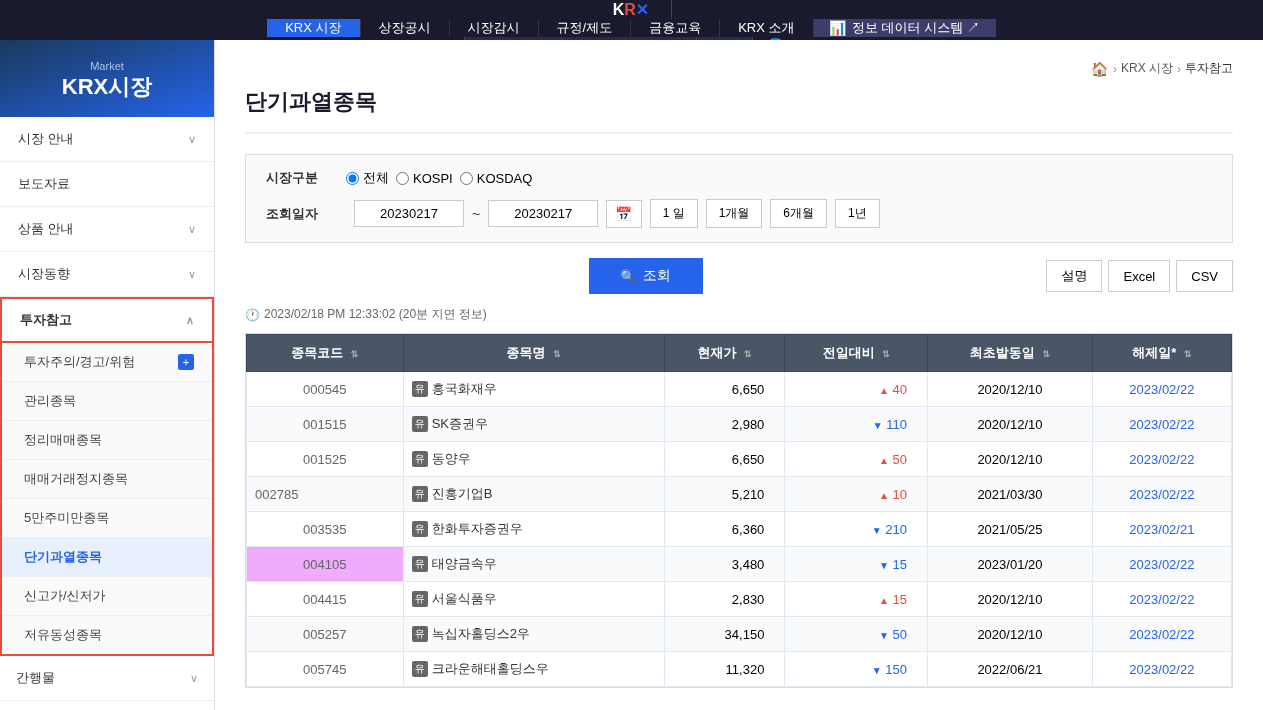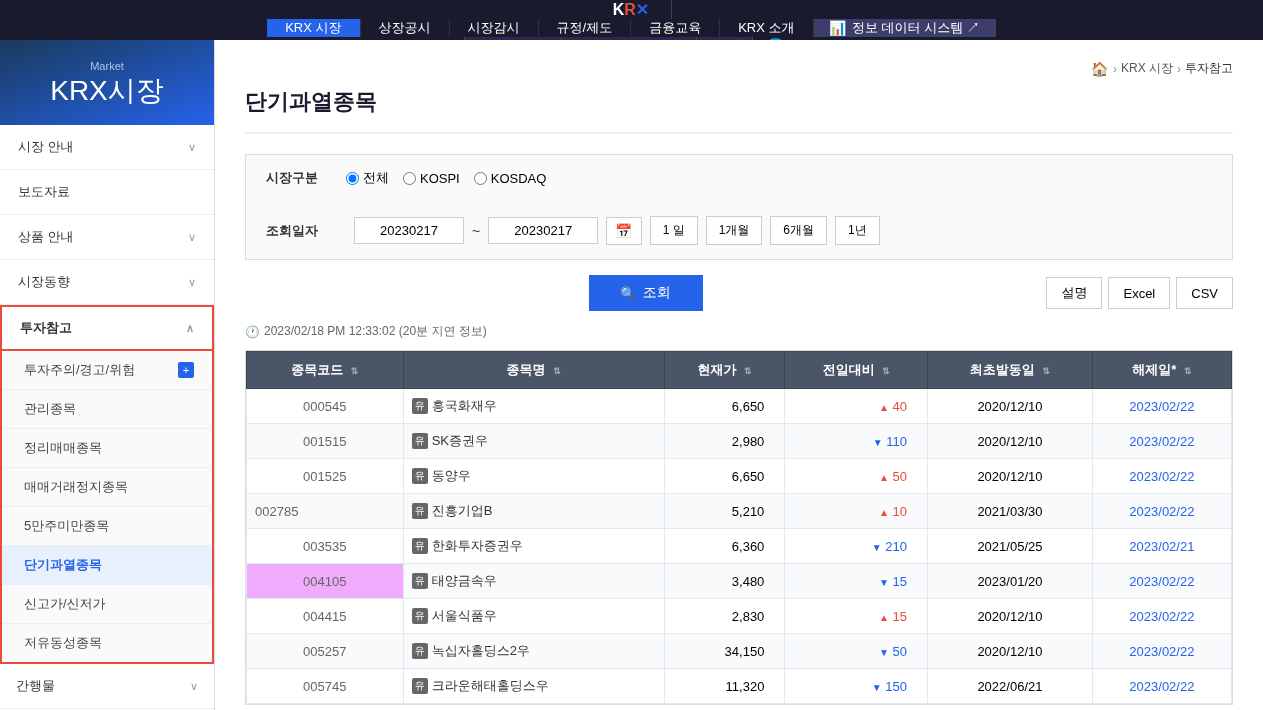--- a/index.html
+++ b/index.html
@@ -55,21 +55,21 @@
       </div>
     </div>
   </div>
 </nav>
 
 <div style="display:flex; height:670px;">
 
   <aside style="width:215px; background:white; border-right:1px solid #ddd; flex-shrink:0; overflow-y:auto;">
     <div style="background:linear-gradient(160deg, #1a3a5c 0%, #2563eb 100%); padding:20px 0 15px 0; text-align:center;">
       <div style="font-size:11px; color:#aac4e8;">Market</div>
-      <div style="font-size:28px; font-weight:normal; color:white;">KRX시장</div>
+      <div style="font-size:22px; font-weight:bold; color:white;">KRX시장</div>
     </div>
 
     <div style="display:flex; align-items:center; justify-content:space-between; padding:13px 18px; border-bottom:1px solid #eee; font-size:13px; color:#333; cursor:pointer;">
       <span>시장 안내</span>
       <span style="font-size:11px; color:#999;">∨</span>
     </div>
     <div style="display:flex; align-items:center; justify-content:space-between; padding:13px 18px; border-bottom:1px solid #eee; font-size:13px; color:#333; cursor:pointer;">
       <span>보도자료</span>
     </div>
     <div style="display:flex; align-items:center; justify-content:space-between; padding:13px 18px; border-bottom:1px solid #eee; font-size:13px; color:#333; cursor:pointer;">
@@ -132,23 +132,23 @@
       <span style="margin:0 4px; color:#999;">›</span>
       <span style="color:#555; cursor:pointer;">KRX 시장</span>
       <span style="margin:0 4px; color:#999;">›</span>
       <span style="color:#333;">투자참고</span>
     </div>
 
     <h1 style="font-size:22px; font-weight:bold; color:#1a1a2e; margin-bottom:20px; border-bottom:2px solid #eee; padding-bottom:15px;">단기과열종목</h1>
 
     <div style="border:1px solid #ddd; padding:14px 20px; margin-bottom:15px; background:#fafafa;">
 
-      <div style="display:flex; align-items:center; margin-bottom:29px;">
+      <div style="display:flex; align-items:center; margin-bottom:12px;">
         <div style="width:80px; font-size:13px; color:#333; font-weight:bold;">시장구분</div>
-        <div style="display:flex; align-items:center; gap:14px;">
+        <div style="display:flex; align-items:center; gap:7px;">
           <label style="display:flex; align-items:center; gap:4px; cursor:pointer; font-size:13px;">
             <input type="radio" name="market" value="all" checked="" style="">
             <span>전체</span>
           </label>
           <label style="display:flex; align-items:center; gap:4px; cursor:pointer; font-size:13px;">
             <input type="radio" name="market" value="kospi" style="">
             <span>KOSPI</span>
           </label>
           <label style="display:flex; align-items:center; gap:4px; cursor:pointer; font-size:13px;">
             <input type="radio" name="market" value="kosdaq" style="">

